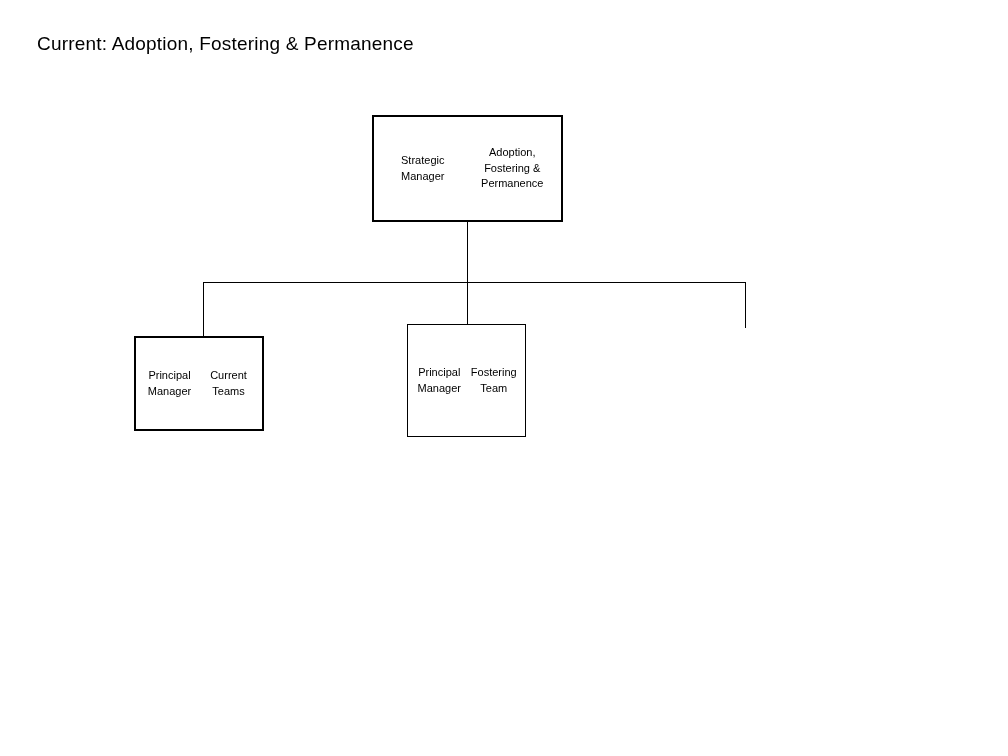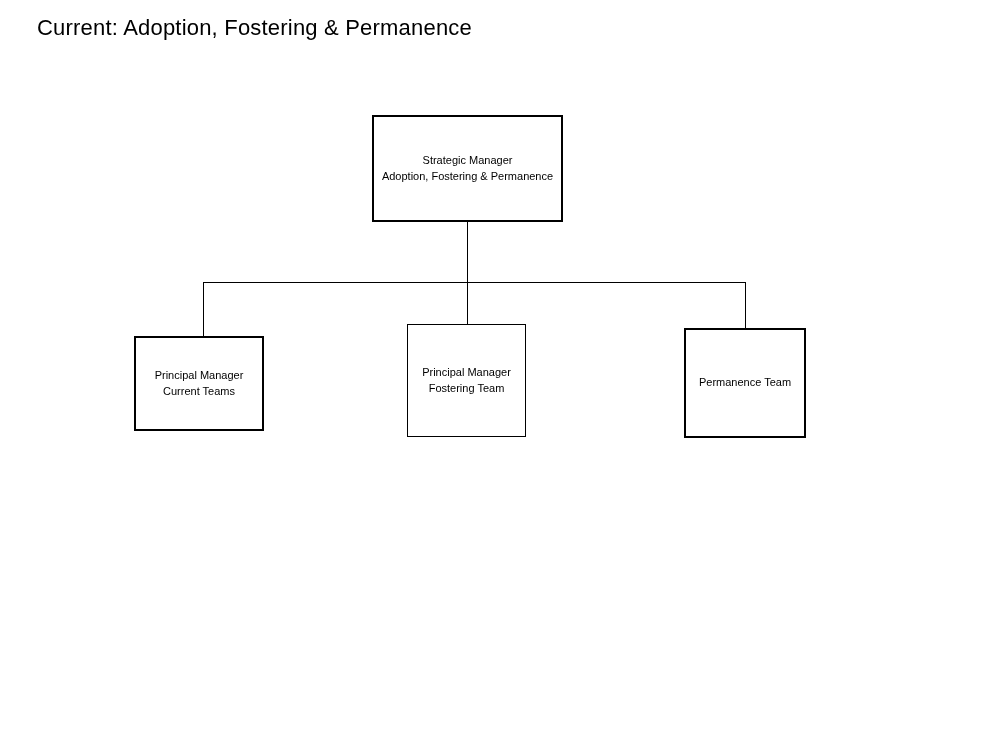--- a/index.html
+++ b/index.html
@@ -12,34 +12,33 @@
     width: 1008px;
     height: 756px;
     background: #ffffff;
     font-family: "Liberation Sans", sans-serif;
     color: #000000;
     overflow: hidden;
   }
   .doc-heading {
     position: absolute;
     left: 37px;
-    top: 15px;
-    font-size: 22px;
+    top: 33px;
+    font-size: 19px;
     font-weight: 500;
     letter-spacing: 0.2px;
     color: #000000;
     white-space: nowrap;
   }
   .org-box {
     position: absolute;
     box-sizing: border-box;
     border: 2px solid #000000;
     background: #ffffff;
     display: flex;
-    flex-direction: column;
     align-items: center;
     justify-content: center;
     text-align: center;
     font-size: 11px;
     line-height: 1.4;
     color: #000000;
     padding: 14px 4px;
   }
   .org-box.thin-border {
     border-width: 1px;
@@ -85,18 +84,14 @@
   <div class="org-box" id="box-adoption">
     <span class="line">Principal Manager</span>
     <span class="line">Current Teams</span>
   </div>
 
   <div class="org-box thin-border" id="box-fostering">
     <span class="line">Principal Manager</span>
     <span class="line">Fostering Team</span>
   </div>
 
-  <div class="org-box" id="box-permanence">
-    <span class="line">Permanence Team</span>
-    <span class="line"></span>
-  </div>
 
 </div>
 
 </body></html>

